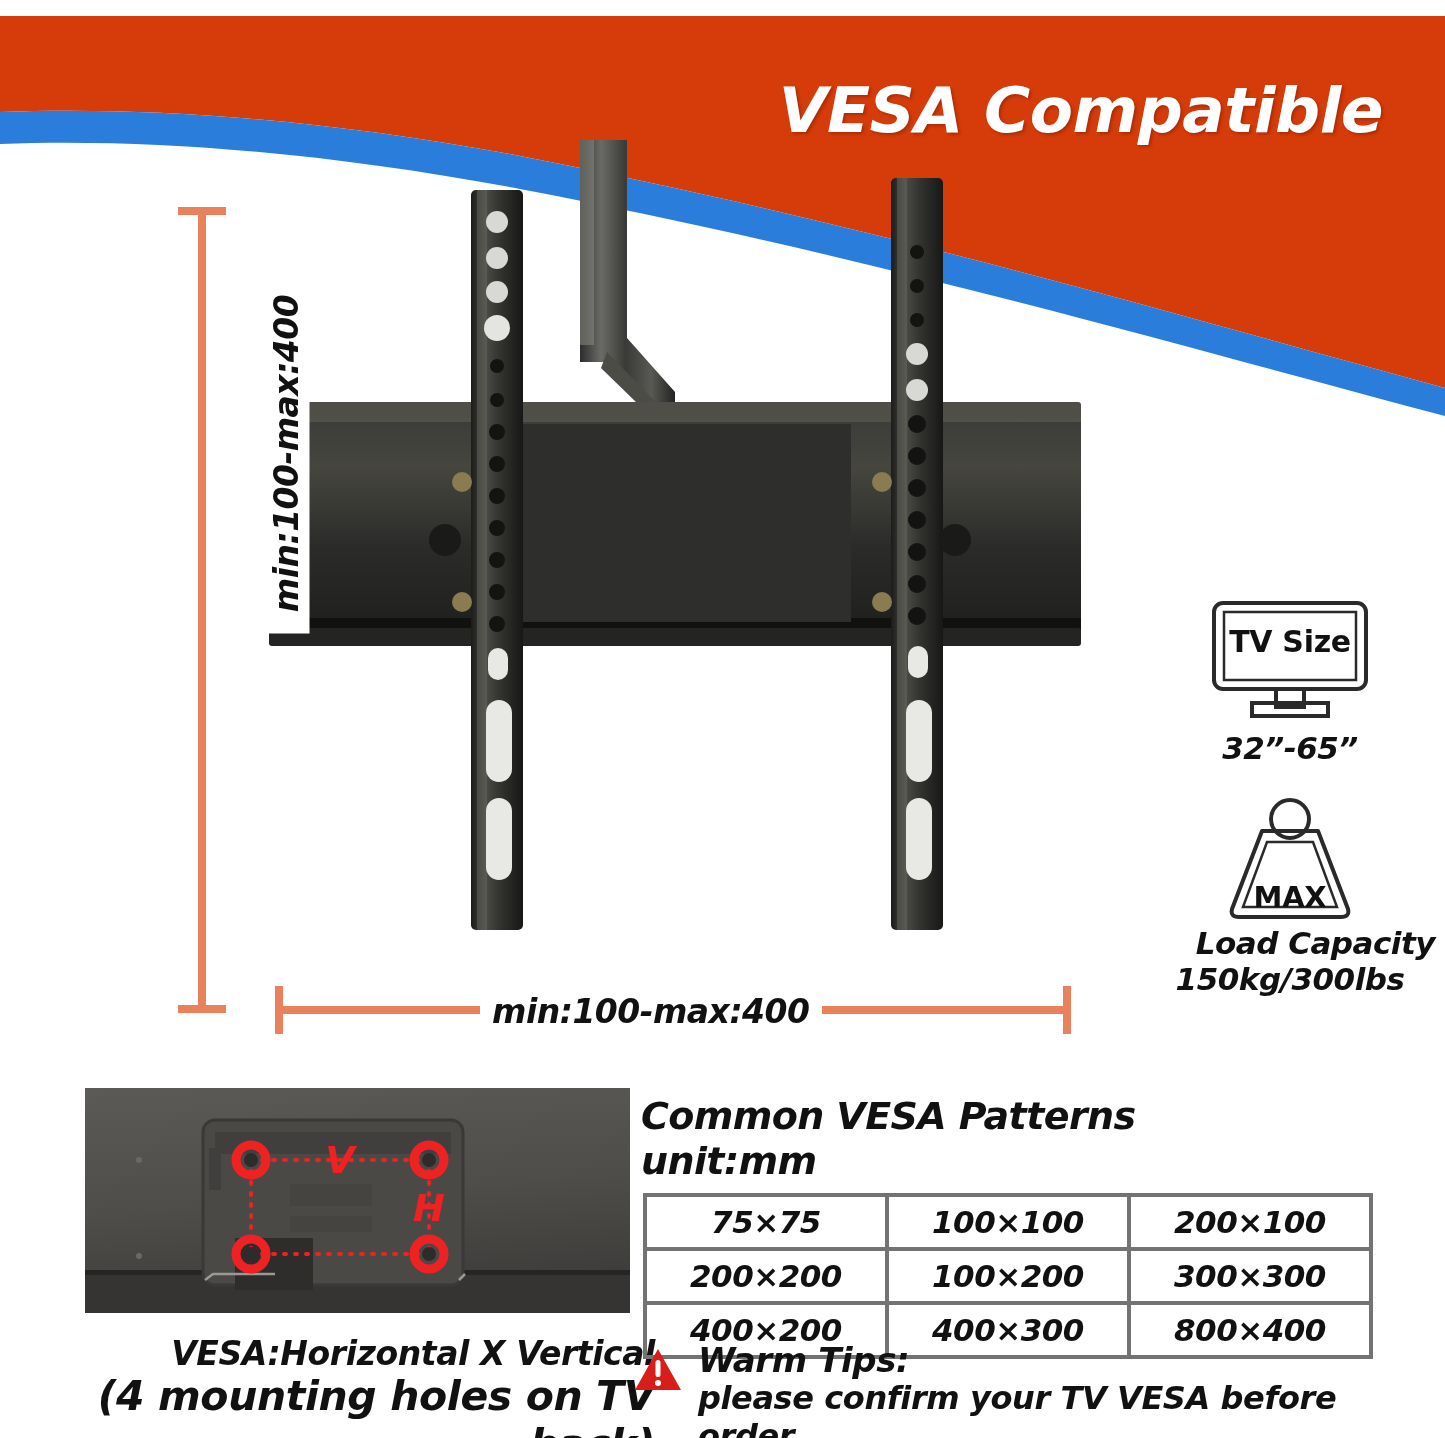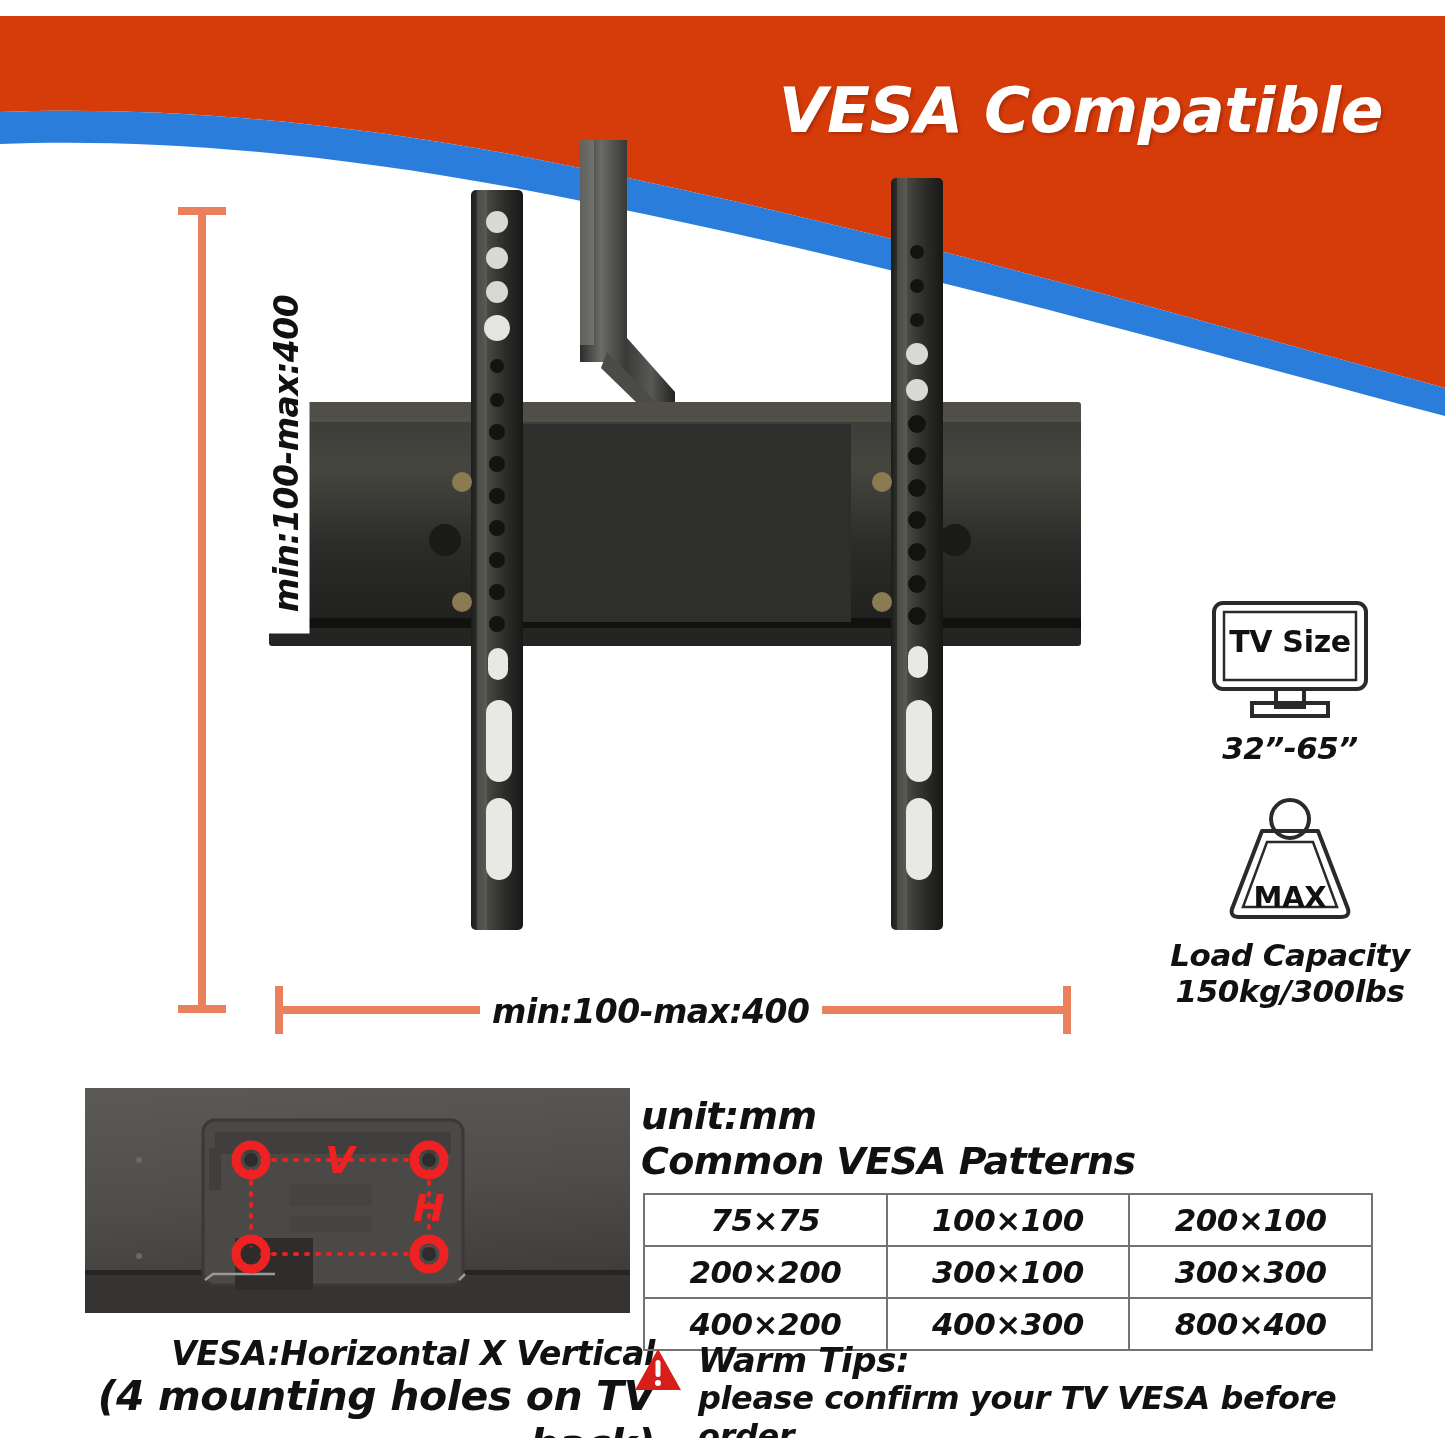--- a/index.html
+++ b/index.html
@@ -149,21 +149,21 @@
   .weight-icon-label {
     position: absolute;
     left: 0; right: 0; top: 56px;
     font-family: "DejaVu Sans", sans-serif;
     font-size: 29px;
     font-weight: bold;
     color: #111;
     letter-spacing: -0.3px;
     margin-top: 27px;
   }
-  .load-text { margin-top: 16px; }
+  .load-text { margin-top: 4px; text-align: right; }
 
   
   .tvback-wrap {
     position: absolute;
     left: 85px; top: 1088px;
     width: 545px; height: 225px;
   }
   .tvback-caption {
     position: absolute;
     left: 55px;
@@ -194,21 +194,21 @@
   }
   .vesa-table {
     position: absolute;
     left: 643px;
     top: 1193px;
     width: 730px;
     border-collapse: collapse;
     table-layout: fixed;
   }
   .vesa-table td {
-    border: 2px solid #737373;
+    border: 4px solid #737373;
     height: 46px;
     text-align: center;
     font-family: "DejaVu Sans", sans-serif;
     font-size: 31px;
     font-weight: bold;
     font-style: italic;
     color: #111111;
     letter-spacing: -0.5px;
     padding: 2px 0;
   }
@@ -428,34 +428,34 @@
       <text x="344" y="133" text-anchor="middle" font-family="DejaVu Sans, sans-serif" font-size="38" font-weight="bold" font-style="italic" fill="#EE2222">H</text>
     </svg>
   </div>
 
   <div class="tvback-caption">
     <div class="l1">VESA:Horizontal X Vertical</div>
     <div class="l2">(4 mounting holes on TV back)</div>
   </div>
 
   <div class="vesa-head">
+    <div>Common VESA Patterns</div>
     <div>unit:mm</div>
-    <div>Common VESA Patterns</div>
   </div>
 
   <table class="vesa-table">
     <tbody>
       <tr>
         <td>75×75</td>
         <td>100×100</td>
         <td>200×100</td>
       </tr>
       <tr>
         <td>200×200</td>
-        <td>300×100</td>
+        <td>100×200</td>
         <td>300×300</td>
       </tr>
       <tr>
         <td>400×200</td>
         <td>400×300</td>
         <td>800×400</td>
       </tr>
     </tbody>
   </table>
 

